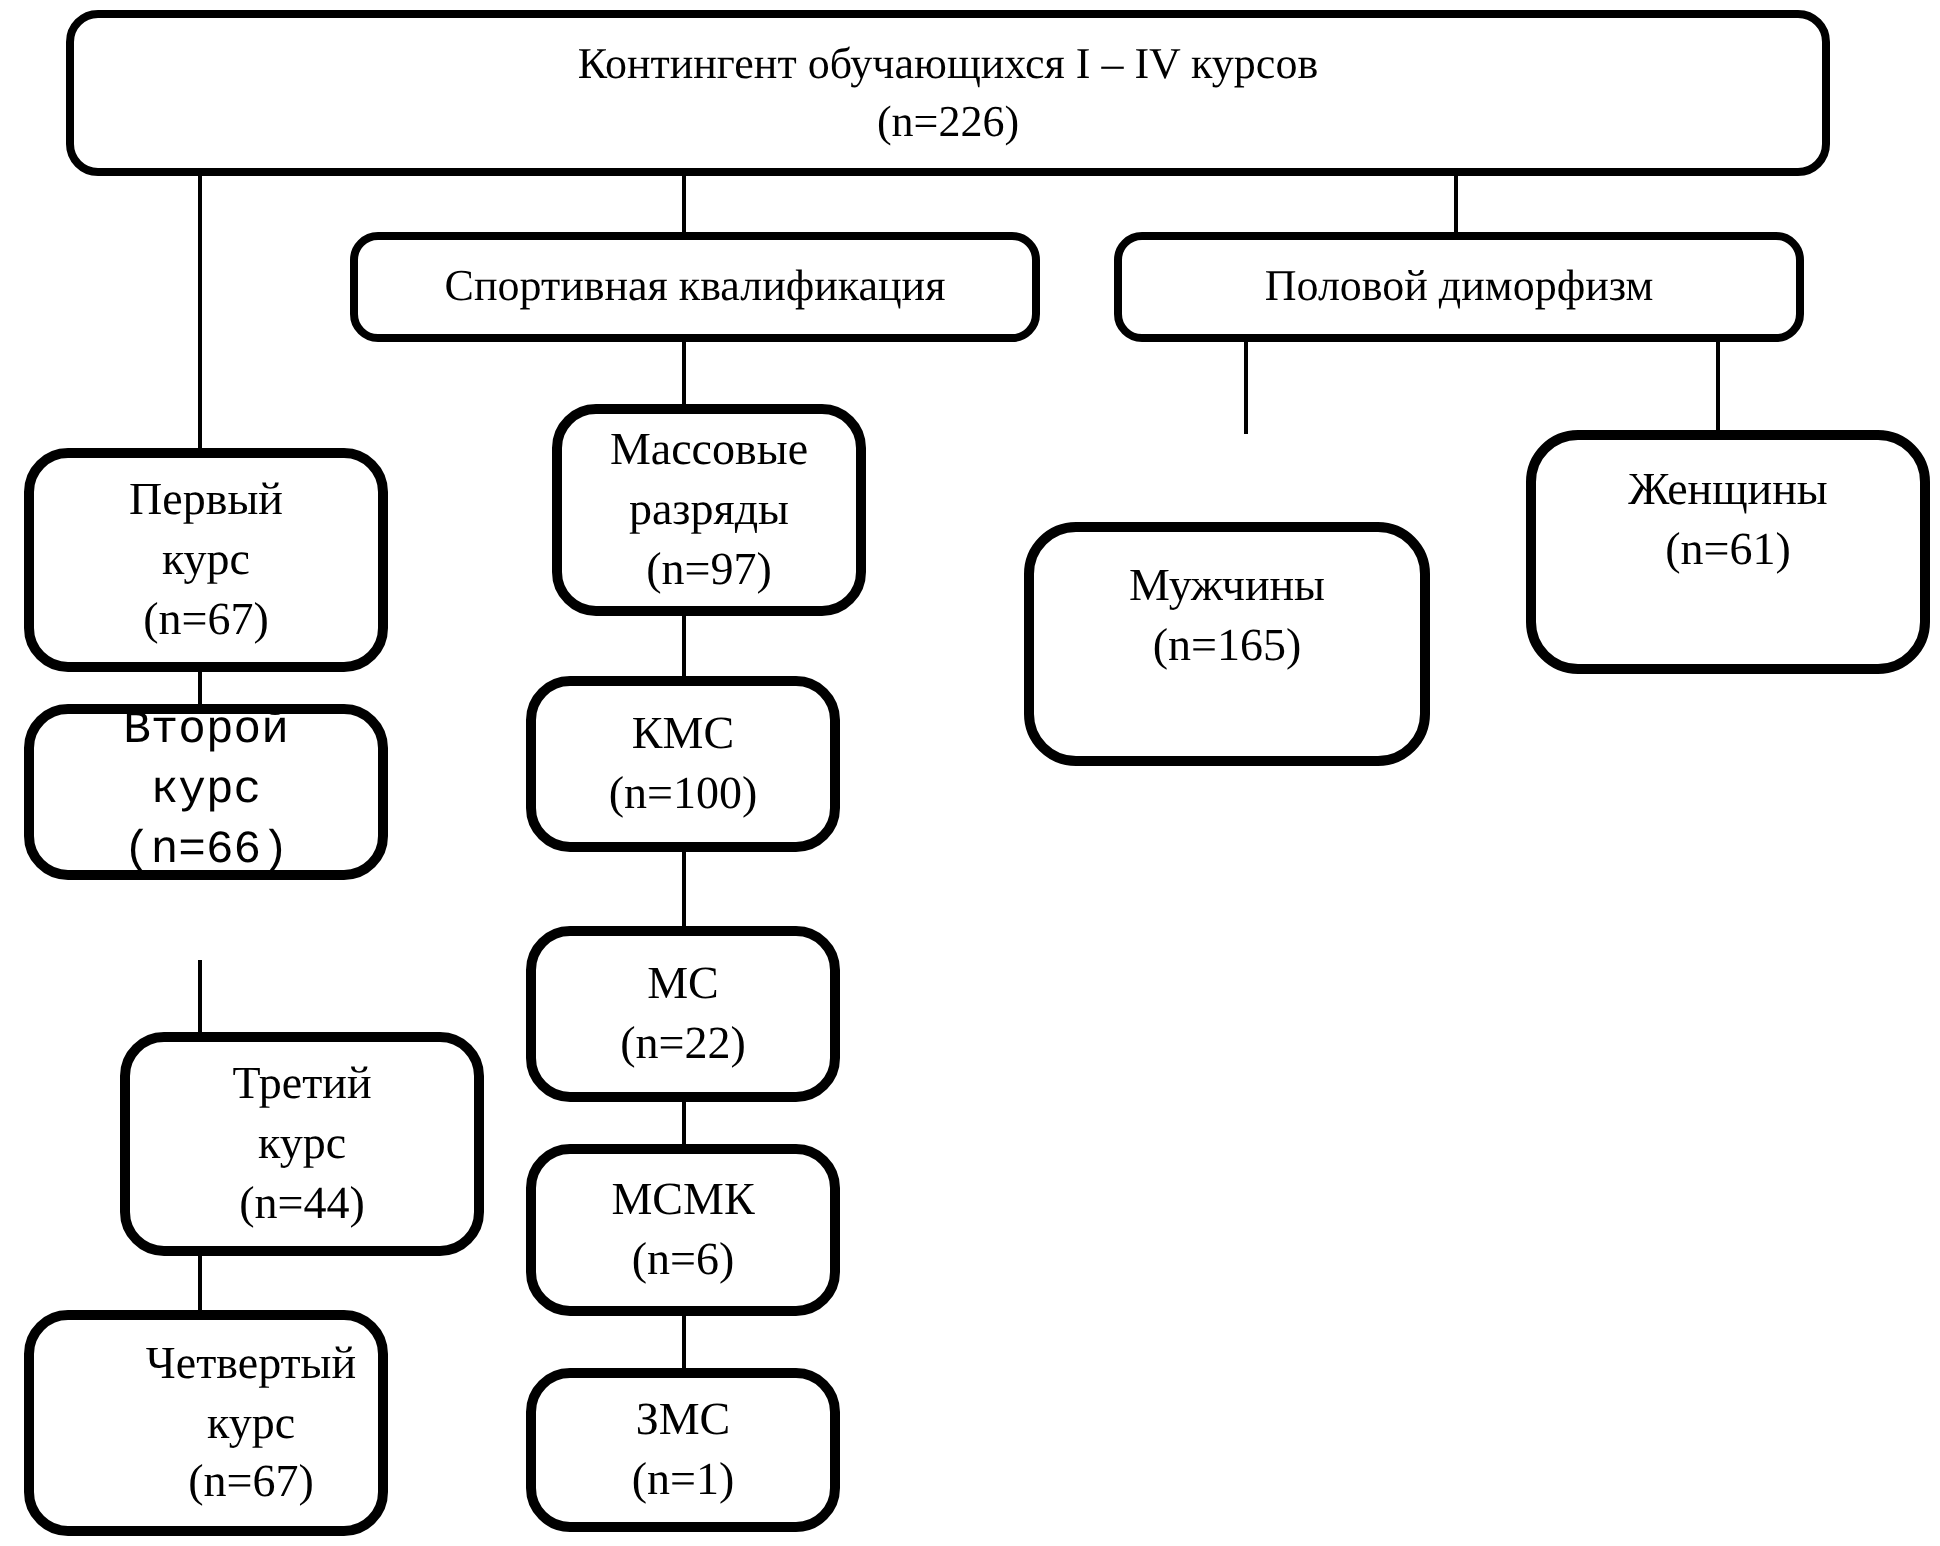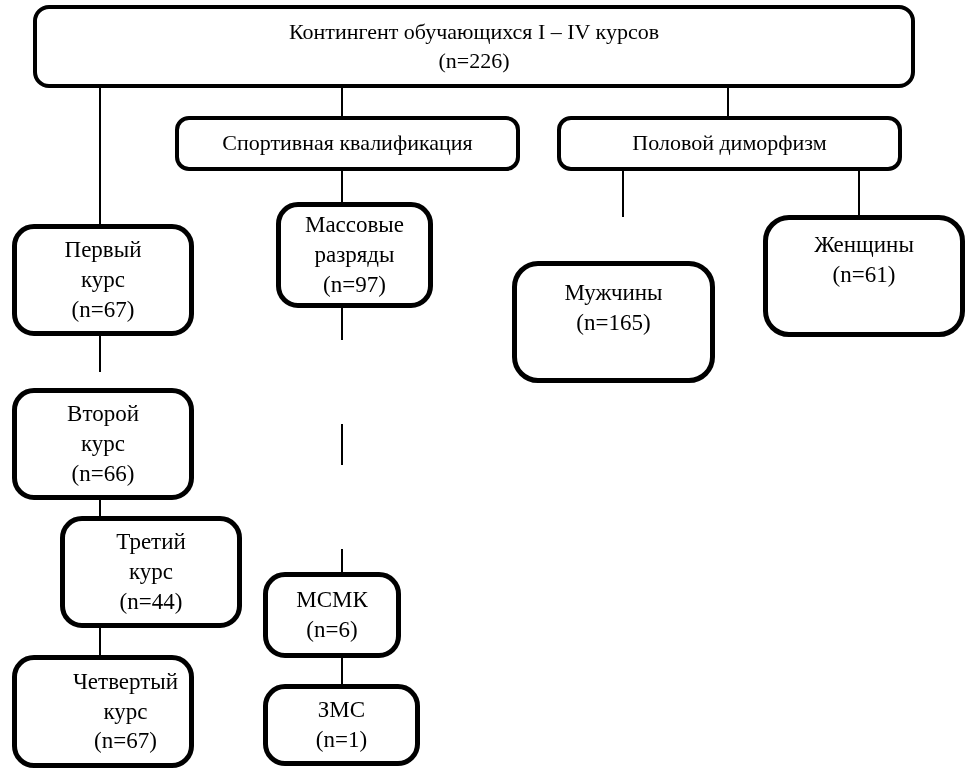--- a/index.html
+++ b/index.html
@@ -35,28 +35,28 @@
   }
 
   .thick { border-width: 5px; border-radius: 22px; font-size: 23px; }
 
   
   #box-root   { left: 33px;  top: 5px;   width: 882px; height: 83px;  border-radius: 16px; }
   #box-sport  { left: 175px; top: 116px; width: 345px; height: 55px;  border-radius: 14px; }
   #box-sex    { left: 557px; top: 116px; width: 345px; height: 55px;  border-radius: 14px; }
 
   #box-c1     { left: 12px;  top: 224px; width: 182px; height: 112px; font-family: Liberation Serif, serif; }
-  #box-c2     { left: 12px;  top: 388px; width: 182px; height: 112px; }
+  #box-c2     { left: 12px;  top: 352px; width: 182px; height: 88px; font-family: Liberation Mono, monospace; }
   #box-c3     { left: 12px;  top: 516px; width: 182px; height: 112px; margin-left: 48px; }
   #box-c4     { left: 12px;  top: 655px; width: 182px; height: 113px; padding-left: 45px; }
 
   #box-mass   { left: 263px; top: 202px; width: 157px; height: 106px; margin-left: 13px; }
   #box-kms    { left: 263px; top: 338px; width: 157px; height: 88px;  }
   #box-ms     { left: 263px; top: 463px; width: 157px; height: 88px;  }
-  #box-msmk   { left: 263px; top: 572px; width: 138px; height: 86px;  }
+  #box-msmk   { left: 263px; top: 572px; width: 157px; height: 86px;  }
   #box-zms    { left: 263px; top: 684px; width: 157px; height: 82px;  }
 
   #box-men    { left: 512px; top: 215px; width: 203px; height: 122px;
                 align-items: flex-start; padding-top: 12px; border-radius: 26px; margin-top: 46px; }
   #box-women  { left: 763px; top: 215px; width: 202px; height: 122px;
                 align-items: flex-start; padding-top: 10px; border-radius: 26px; }
 
   
   .vline {
     position: absolute;
@@ -117,21 +117,25 @@
 (n=44)</div>
 
   <div class="box thick" id="box-c4">Четвертый
 курс
 (n=67)</div>
 
   <div class="box thick" id="box-mass">Массовые
 разряды
 (n=97)</div>
 
+  <div class="box thick" id="box-kms">КМС
+(n=100)</div>
 
+  <div class="box thick" id="box-ms">МС
+(n=22)</div>
 
   <div class="box thick" id="box-msmk">МСМК
 (n=6)</div>
 
   <div class="box thick" id="box-zms">ЗМС
 (n=1)</div>
 
   <div class="box thick" id="box-men">Мужчины
 (n=165)</div>
 

